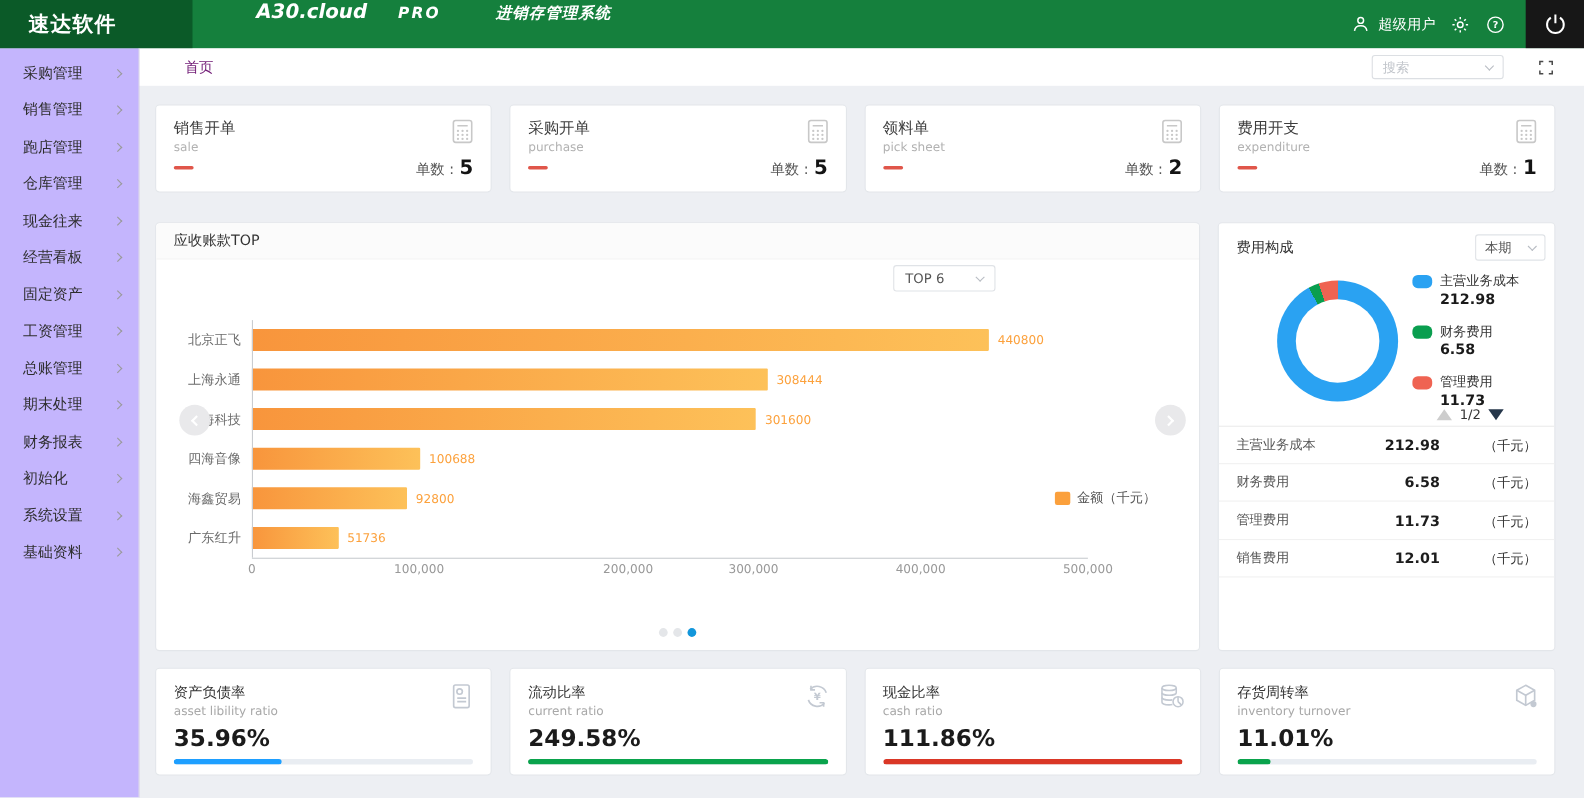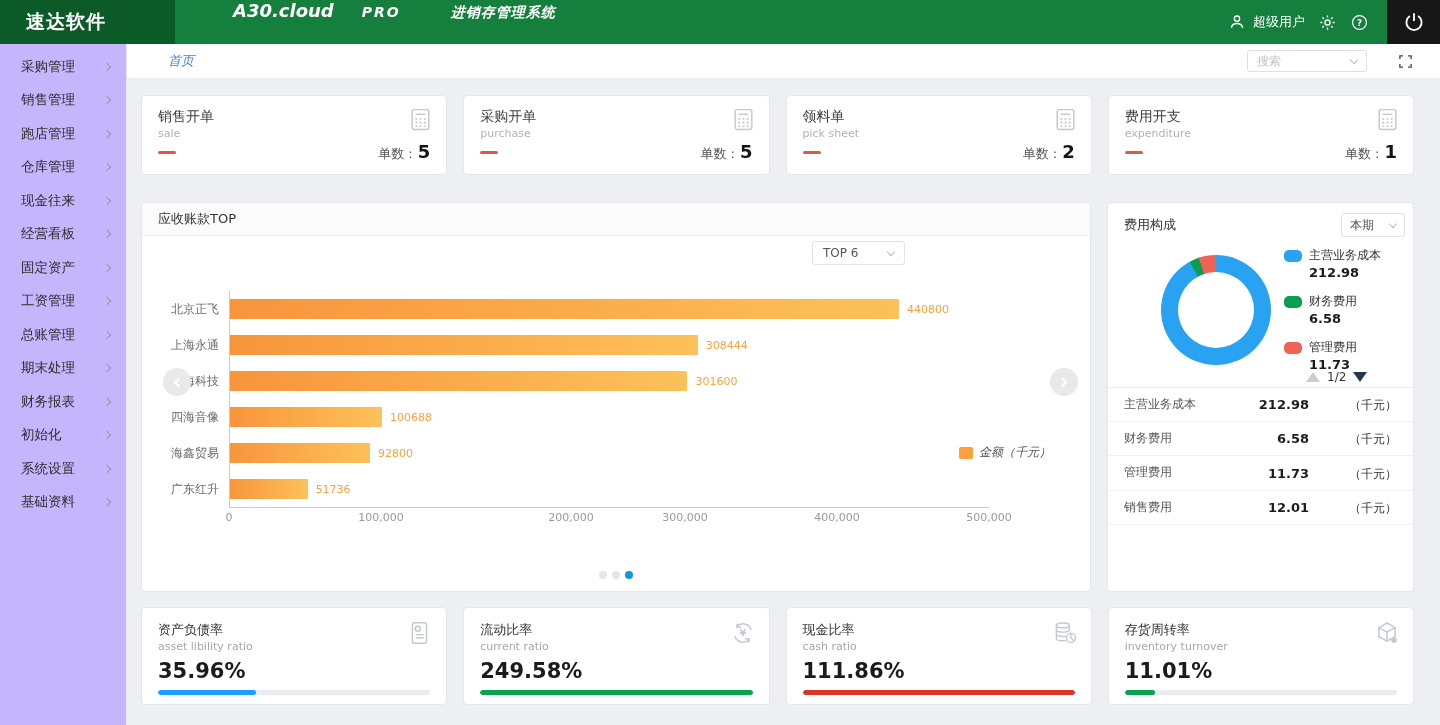--- a/index.html
+++ b/index.html
@@ -23,21 +23,21 @@
   
   .body { flex:1; display:flex; min-height:0; }
   aside { width:127px; background:#c4b5fd; border-right:1px solid #e7e7e7; padding-top:6px; flex-shrink:0; }
   .side-item { height:33.5px; display:flex; align-items:center; justify-content:space-between;
     padding:0 16px 0 21px; font-size:13.5px; color:#2e2e2e; cursor:pointer; }
   .chev { width:6px; height:6px; border-right:1.4px solid #9a9a9a; border-bottom:1.4px solid #9a9a9a;
     transform:rotate(-45deg); }
 
   .main { flex:1; display:flex; flex-direction:column; min-width:0; }
   .toolbar { height:34px; background:#fff; display:flex; align-items:center; padding:0 27px 0 41px; flex-shrink:0; }
-  .crumb { font-size:13px; color:#3b82f6; cursor:pointer;font-style:italic; }
+  .crumb { font-size:13px; color:#701a75; cursor:pointer; }
   .search-select { margin-left:auto; width:120px; height:22px; border:1px solid #dcdfe3; border-radius:3px;
     display:flex; align-items:center; justify-content:space-between; padding:0 9px; font-size:12px; color:#c0c4ca;
     background:#fff; cursor:pointer; }
   .caret { width:6px; height:6px; border-right:1.3px solid #b9bdc4; border-bottom:1.3px solid #b9bdc4;
     transform:rotate(45deg); margin-top:-3px; }
   .fs-icon { margin-left:31px; color:#4a4a4a; display:flex; cursor:pointer; }
 
   .content { flex:1; padding:17px 26px 0 14px; display:flex; flex-direction:column; }
 
   
@@ -66,21 +66,21 @@
   .bars-area::before { content:""; position:absolute; left:71px; top:0; bottom:0; width:1px; background:#c9ccd0; }
   .bars-area::after { content:""; position:absolute; left:71px; right:0; bottom:-1px; height:1px; background:#c9ccd0; }
   .bar-row { display:flex; align-items:center; height:36px; }
   .bar-label { width:71px; text-align:right; padding-right:10px; font-size:12px; color:#6b6b6b; }
   .bar-wrap { flex:1; display:flex; align-items:center; height:100%; }
   .bar { height:20px; border-radius:0 1px 1px 0; }
   .bar-value { font-size:11px; color:#fca13c; margin-left:8px; white-space:nowrap; }
   .xticks { position:absolute; left:87px; right:101px; top:308px; height:14px; }
   .xtick { position:absolute; transform:translateX(-50%); font-size:11px; color:#999; white-space:nowrap; }
   .bar-legend { position:absolute; right:39px; top:241px; display:flex; align-items:center; gap:6px;
-    font-size:12px; color:#555;font-style:italic; }
+    font-size:12px; color:#555; }
   .bar-legend .sw { width:14px; height:12px; border-radius:2px; background:#fba03c; }
   .nav-btn { position:absolute; top:165px; width:28px; height:28px; border-radius:50%; background:#e9e9eb;
     display:flex; align-items:center; justify-content:center; cursor:pointer; }
   .nav-btn.left { left:21px; } .nav-btn.right { right:12px; }
   .nav-ch { width:7px; height:7px; border-top:2px solid #fff; border-right:2px solid #fff; }
   .nav-btn.left .nav-ch { transform:rotate(-135deg); margin-left:3px; }
   .nav-btn.right .nav-ch { transform:rotate(45deg); margin-right:3px; }
   .dots { position:absolute; bottom:12px; left:0; right:0; display:flex; justify-content:center; gap:5px; }
   .dot { width:8px; height:8px; border-radius:50%; background:#e4e6e9; cursor:pointer; }
   .dot.active { background:#1296db; }

